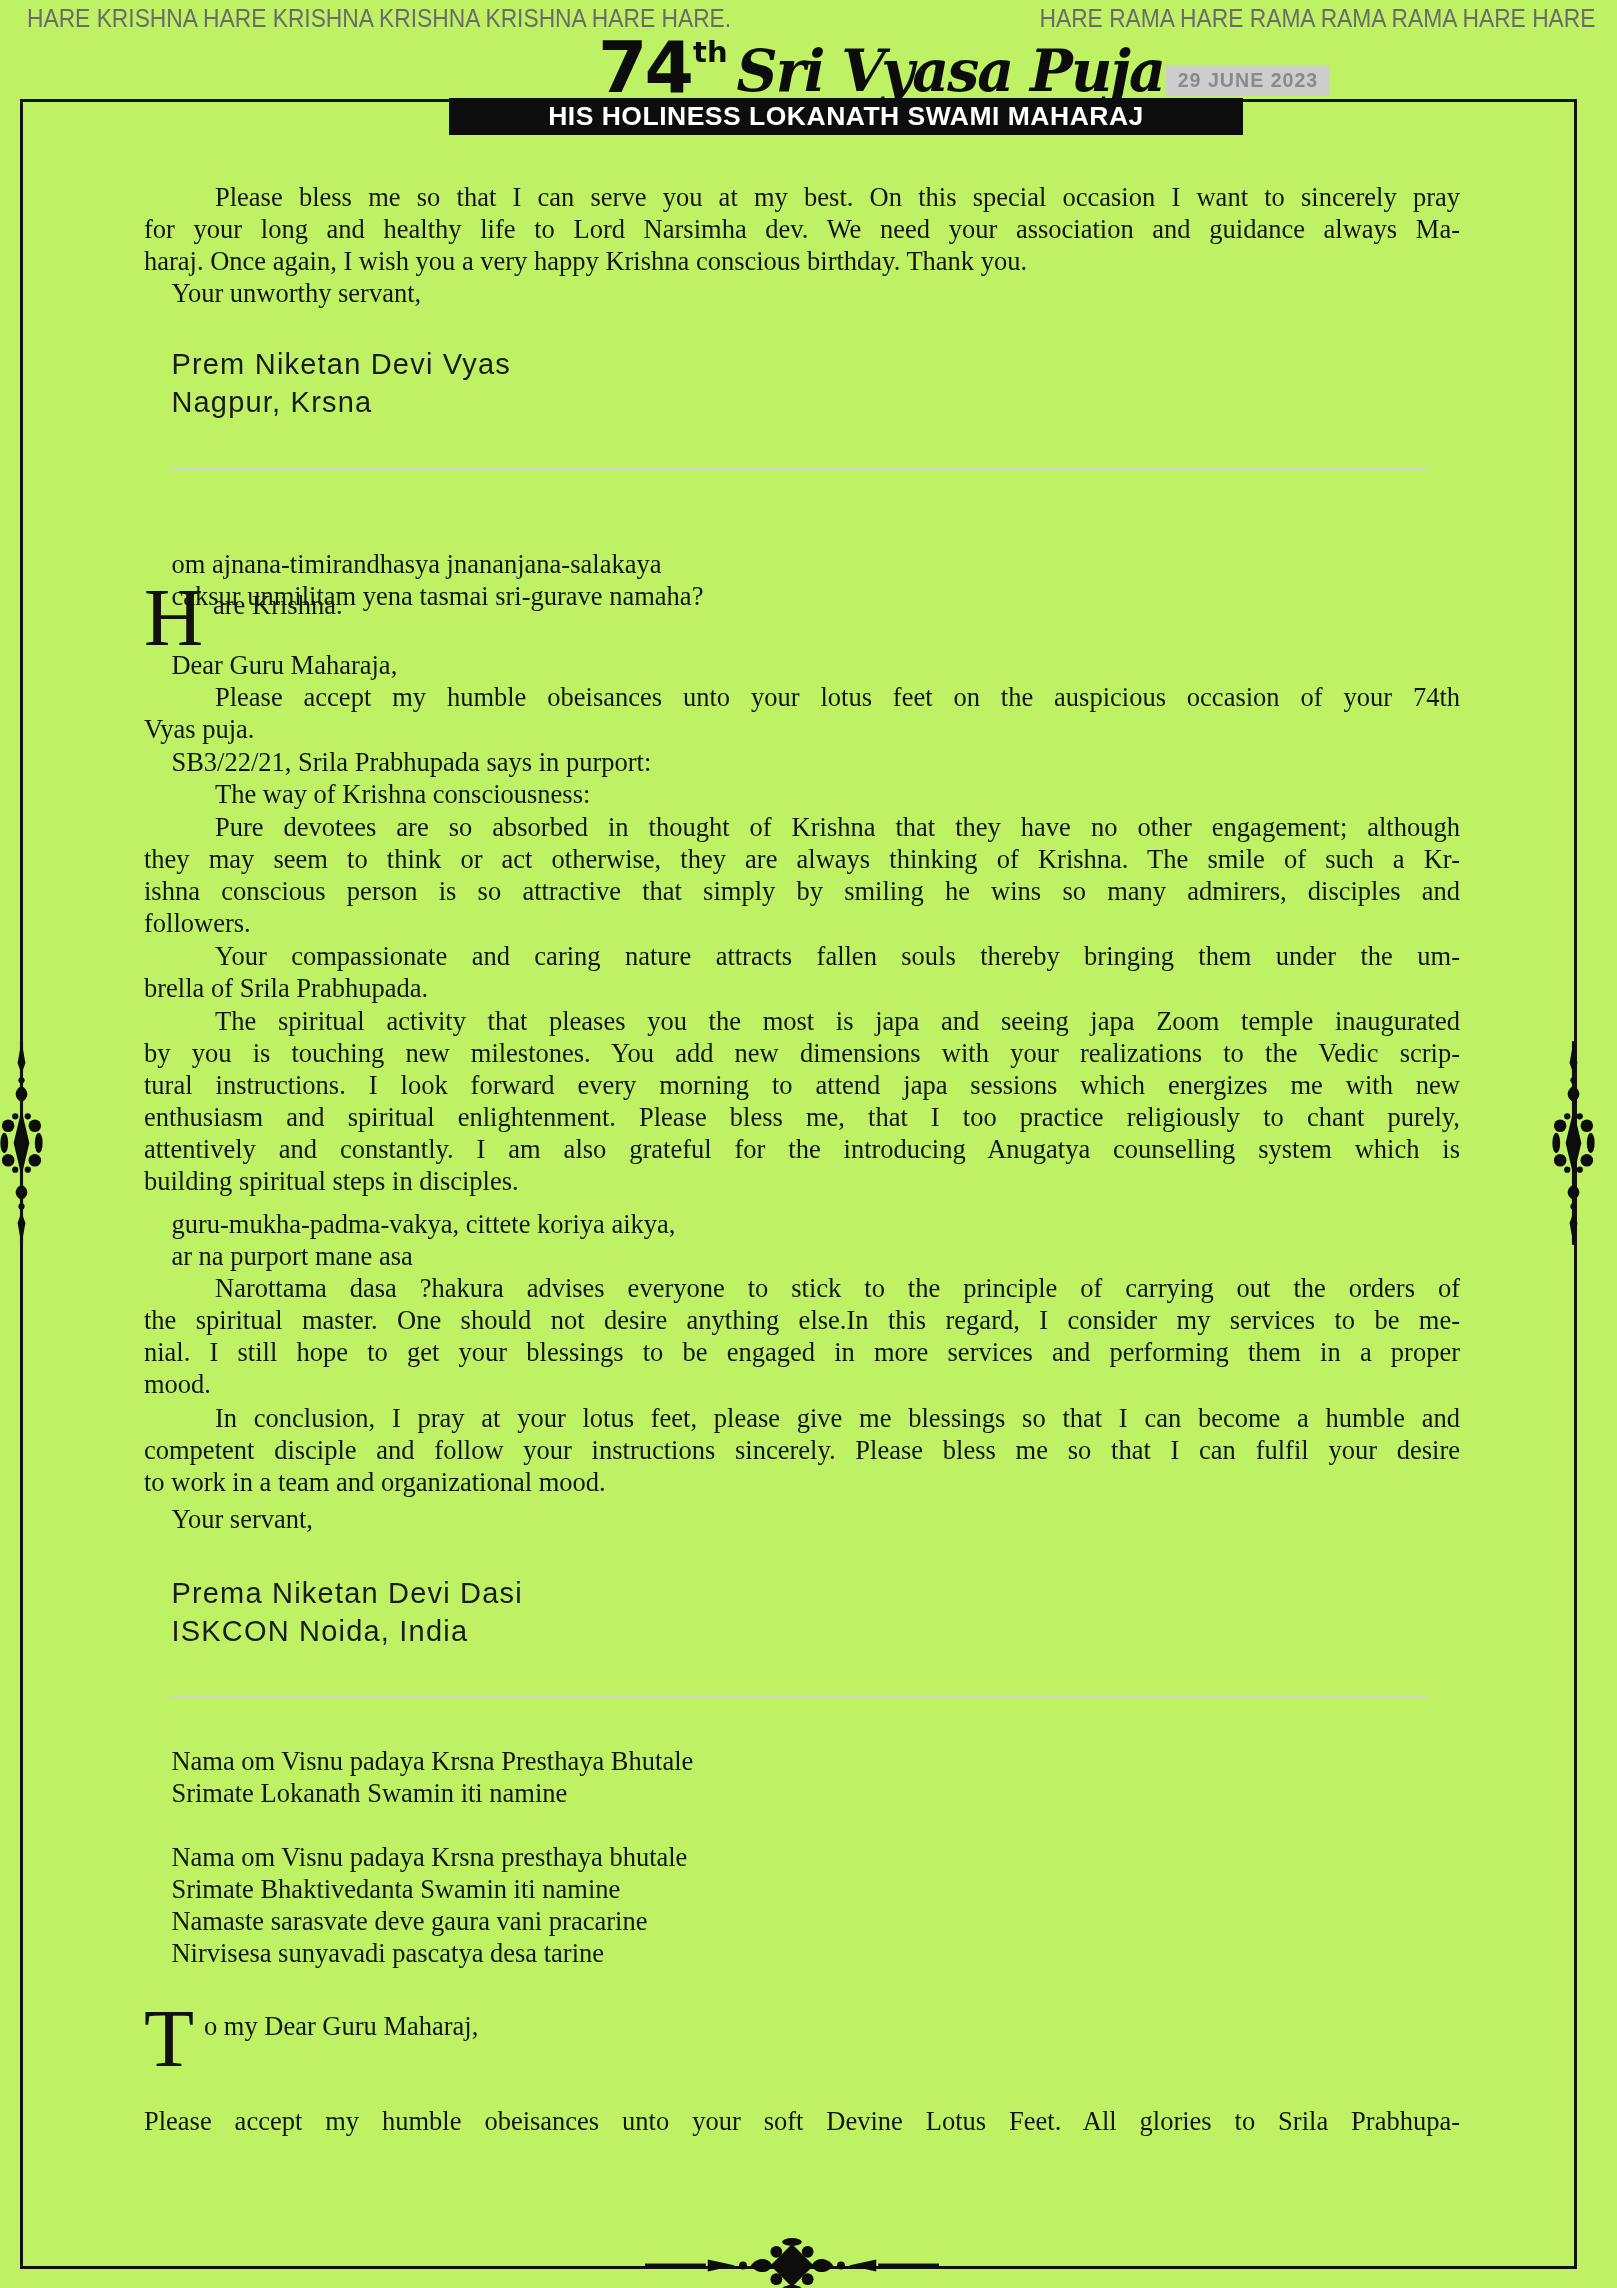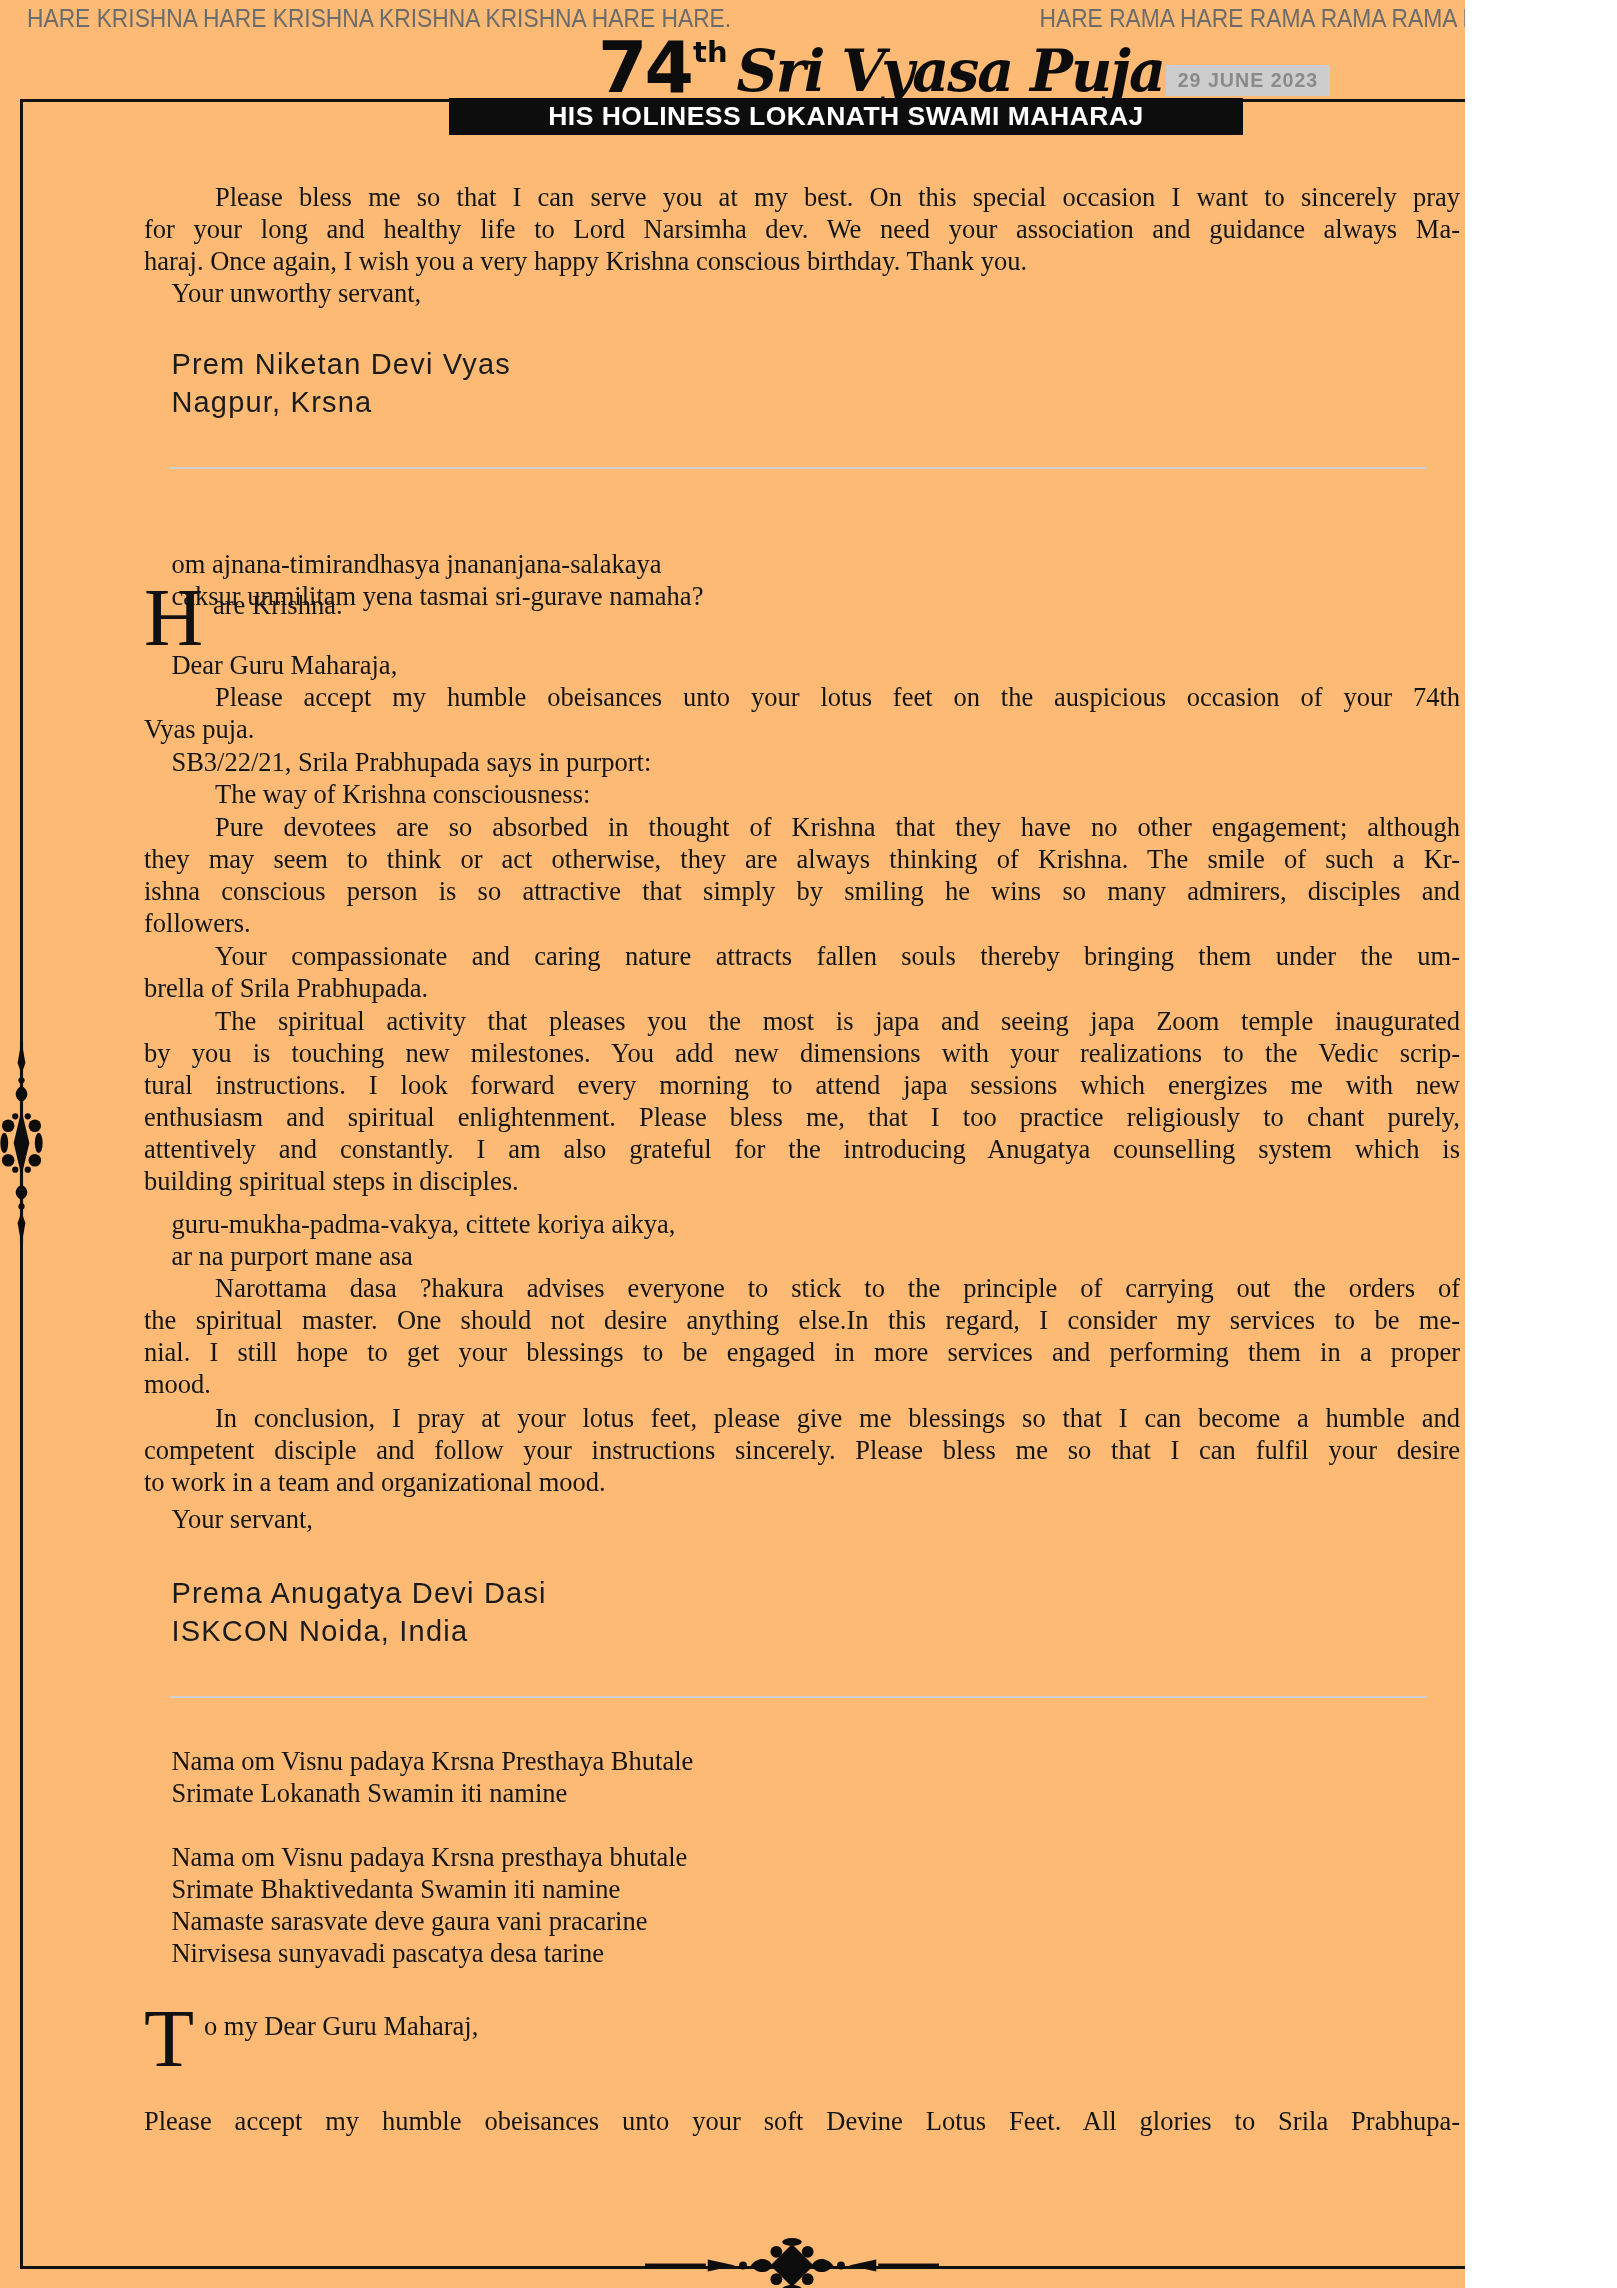--- a/index.html
+++ b/index.html
@@ -1,16 +1,16 @@
 <!DOCTYPE html>
 <html><head>
 <meta charset="utf-8">
 <style>
   html,body{margin:0;padding:0;background:#ffffff;}
-  .page{position:relative;width:1465px;height:2289px;background:#fdba74;overflow:hidden;
+  .page{position:relative;width:1617px;height:2289px;background:#bef264;overflow:hidden;
         font-family:"Liberation Serif","DejaVu Serif",serif;color:#151515;}
 
   
   .mantra{position:absolute;left:27.4px;top:2.9px;width:1568px;display:flex;justify-content:space-between;
           font-family:"Liberation Sans",sans-serif;font-size:26.5px;font-weight:400;color:#6b6b6b;
           white-space:nowrap;letter-spacing:0px;}
   .mantra .m-left{transform:scaleX(.86);transform-origin:left center;}
   .mantra .m-right{transform:scaleX(.86);transform-origin:right center;}
 
   
@@ -183,21 +183,21 @@
   </div>
   <div class="blk" style="top:1402px">
     <div class="bline jline ind">In conclusion, I pray at your lotus feet, please give me blessings so that I can become a humble and</div>
     <div class="bline jline">competent disciple and follow your instructions sincerely. Please bless me so that I can fulfil your desire</div>
     <div class="bline">to work in a team and organizational mood.</div>
   </div>
   <div class="blk" style="top:1503px">
     <div class="bline ind-xs">Your servant,</div>
   </div>
   <div class="blk sig" style="top:1574px">
-    <div class="ind-xs">Prema Anugatya Devi Dasi</div>
+    <div class="ind-xs">Prema Niketan Devi Dasi</div>
     <div class="ind-xs">ISKCON Noida, India</div>
   </div>
 
   <div class="divider" style="top:1696px"></div>
 
   <div class="blk" style="top:1745px">
     <div class="bline ind-xs">Nama om Visnu padaya Krsna Presthaya Bhutale</div>
     <div class="bline ind-xs">Srimate Lokanath Swamin iti namine</div>
   </div>
   <div class="blk" style="top:1841px">

